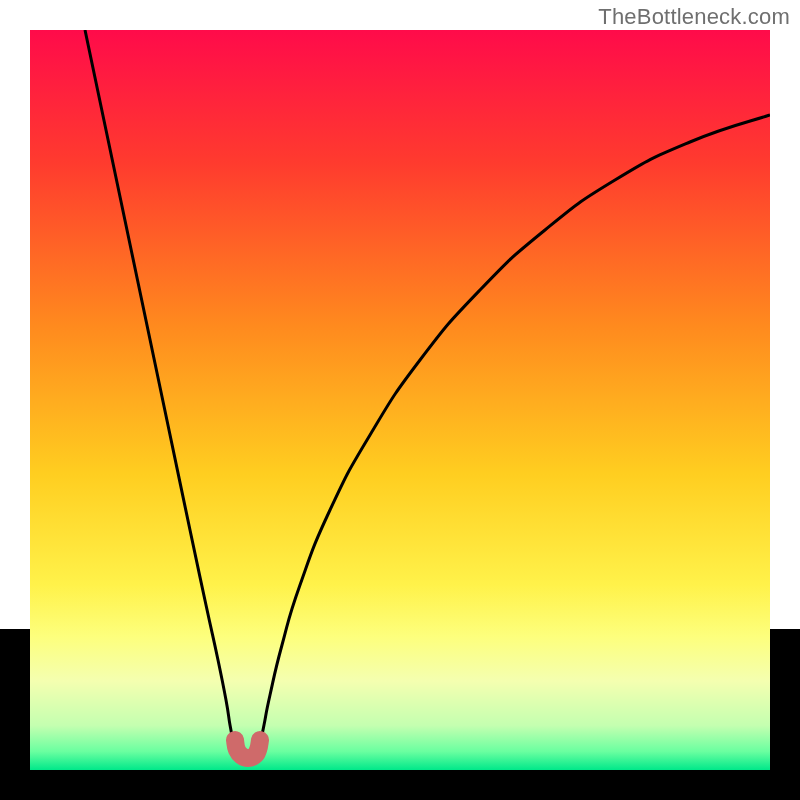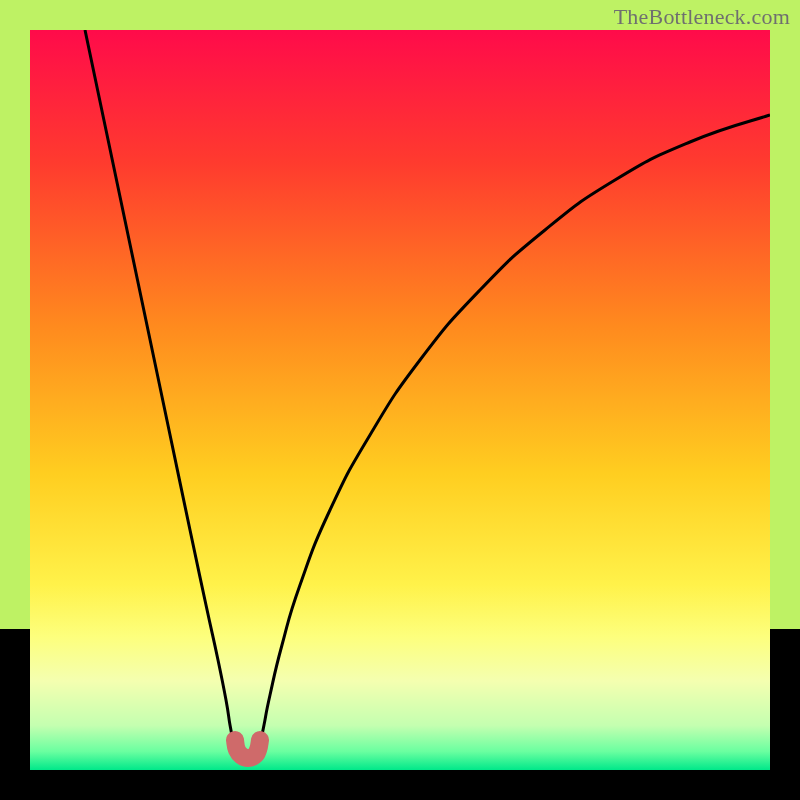--- a/index.html
+++ b/index.html
@@ -8,22 +8,21 @@
     width: 800px;
     height: 800px;
     overflow: hidden;
     background: #000;
     font-family: Arial, Helvetica, sans-serif;
   }
   #frame {
     position: relative;
     width: 800px;
     height: 629px;
-    background: #bef264;
-    font-family: Liberation Serif, serif;
+    background: #ffffff;
   }
   #plot-area {
     position: absolute;
     left: 30px;
     top: 30px;
     width: 740px;
     height: 740px;
     overflow: hidden;
   }
   #attribution {

